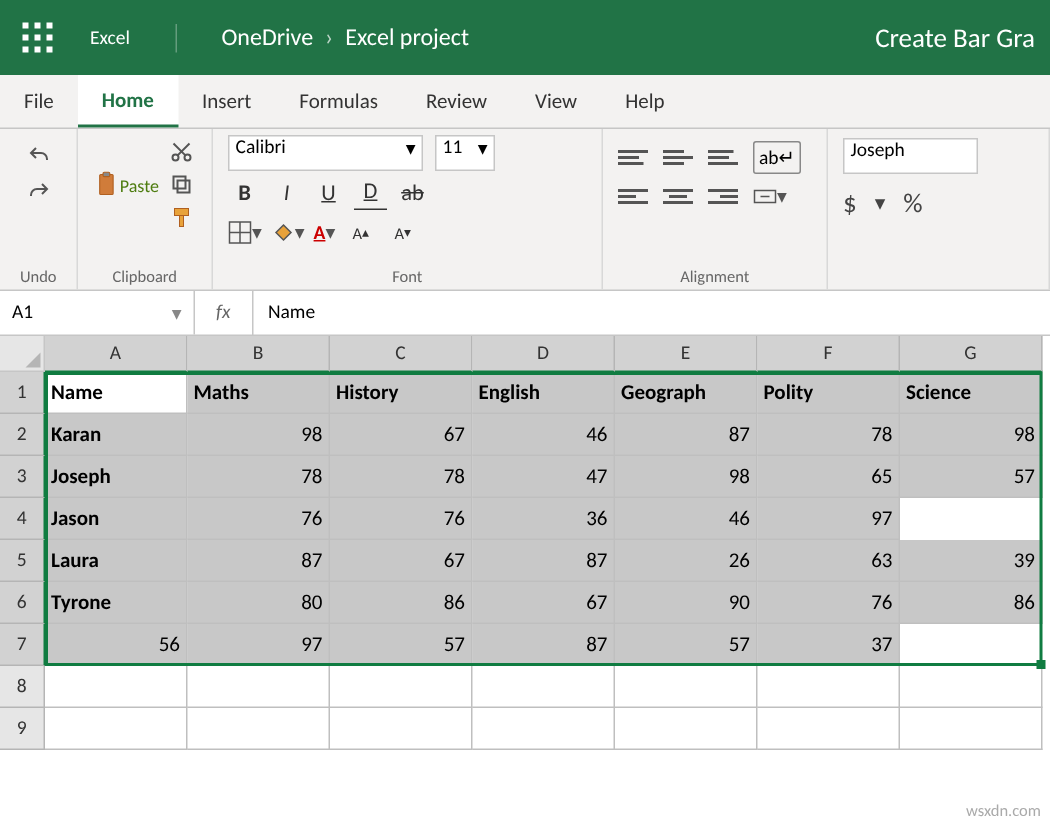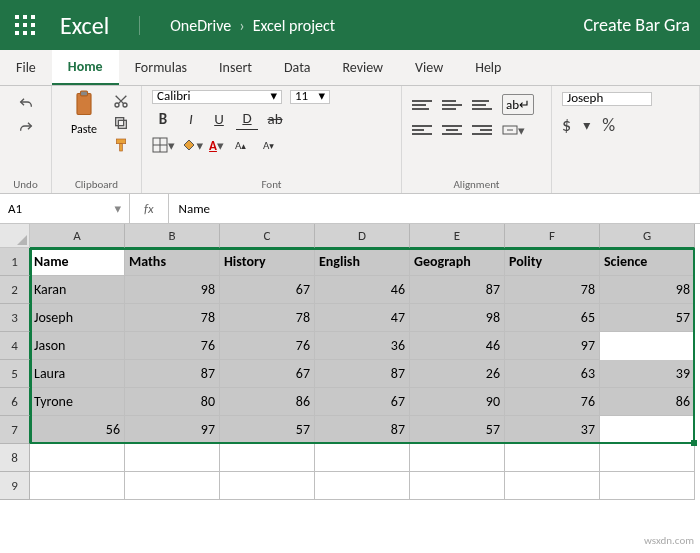--- a/index.html
+++ b/index.html
@@ -3,41 +3,41 @@
 <meta charset="utf-8">
 <style>
 * { box-sizing: border-box; margin: 0; padding: 0; font-family: "Segoe UI", Calibri, sans-serif; }
 body { width: 700px; height: 553px; overflow: hidden; background: #fff; font-size: 13px; }
 
 
 .titlebar { background: #217346; height: 50px; display: flex; align-items: center; color: #fff; }
 .waffle { width: 50px; height: 50px; display:flex; align-items:center; justify-content:center;}
 .waffle-grid { width: 20px; height: 20px; display:grid; grid-template-columns:repeat(3,4px); grid-template-rows:repeat(3,4px); gap:4px;}
 .waffle-grid span { background:#fff; width:4px; height:4px;}
-.app-name { font-size:24px; padding:0 30px 0 10px;}
+.app-name { font-size:13px; padding:0 30px 0 10px;}
 .breadcrumbs { font-size:16px; display:flex; align-items:flex-start; gap:8px; padding-left:30px; border-left:1px solid rgba(255,255,255,0.3);}
 .chev { opacity:0.7;}
 .doc-title { margin-left:auto; font-size:18px; padding:0 10px;}
 
 
 .tabs { display:flex; height:36px; border-bottom:1px solid #c6c6c6; background:#f3f2f1;}
 .tab { padding:0 16px; display:flex; align-items:center; font-size:14px; color:#333; cursor:pointer;}
 .tab.active { background:#fff; color:#217346; font-weight:600; border-bottom:2px solid #217346;}
 
 
 .ribbon { height:108px; background:#f3f2f1; display:flex; border-bottom:1px solid #c6c6c6;}
 .group { border-right:1px solid #d8d8d8; padding:4px 10px 18px 10px; position:relative; display:flex; flex-direction:column;}
 .group-label { position:absolute; bottom:2px; left:0; right:0; text-align:center; font-size:11px; color:#666;}
 .group-body { flex:1; display:flex; align-items:flex-start; gap:6px; }
 .icon-btn { color:#555; display:inline-flex; align-items:center; justify-content:center; cursor:pointer;}
-.big-btn { display:flex; flex-direction:column; align-items:center; justify-content:flex-start; width:44px; height:70px; font-size:12px; color:#000000;}
+.big-btn { display:flex; flex-direction:row; align-items:center; justify-content:center; width:44px; height:70px; font-size:12px; color:#4d7c0f;}
 .big-btn svg { width:28px; height:28px; margin-bottom:4px;}
 .small-stack { display:flex; flex-direction:column; gap:4px; justify-content:flex-start; padding-top:2px;}
 .small-stack .icon-btn { width:18px; height:18px;}
-.select { background:#fff; border:1px solid #c6c6c6; height:14px; font-size:13px; padding:0 4px; display:flex; align-items:flex-end;}
+.select { background:#fff; border:1px solid #c6c6c6; height:24px; font-size:13px; padding:0 4px; display:flex; align-items:flex-start;}
 .font-name { width:130px;}
 .font-size { width:40px; margin-left:2px;}
 .row { display:flex; align-items:center; gap:6px;}
 .fmt-btn { width:22px; height:22px; display:inline-flex; align-items:center; justify-content:center; color:#333; font-family:Calibri, sans-serif; font-size:15px;}
 .under { text-decoration:underline;}
 .dunder { text-decoration:underline; border-bottom:1px solid #333; line-height:0.9;}
 .strike { text-decoration:line-through;}
 .small-svg { width:16px; height:16px;}
 .align-cell { width:20px; height:18px; display:flex; flex-direction:column; gap:2px; justify-content:center;}
 .align-cell span { height:2px; background:#555;}
@@ -57,21 +57,21 @@
 .col-headers { display:flex;}
 .col-h { width:95px; height:24px; background:#d2d2d2; border-right:1px solid #b5b5b5; border-bottom:1px solid #107c41; color:#333; font-size:13px; display:flex; align-items:center; justify-content:center;}
 .rows-wrap { display:flex; flex-direction:column;}
 .row-line { display:flex;}
 .row-h { width:30px; height:28px; background:#d2d2d2; border-right:1px solid #107c41; border-bottom:1px solid #b5b5b5; display:flex; align-items:center; justify-content:center; font-size:13px; color:#333;}
 .row-h.plain { background:#e6e6e6; border-right:1px solid #b5b5b5;}
 .cell { width:95px; height:28px; border-right:1px solid #bfbfbf; border-bottom:1px solid #bfbfbf; padding:0 4px; font-size:14px; display:flex; align-items:center; font-family:Calibri, sans-serif;}
 .cell.sel { background:#c8c8c8;}
 .cell.head { font-weight:bold; justify-content:flex-start;}
 .cell.num { justify-content:flex-end;}
-.cell.name { font-weight:normal; justify-content:flex-start;}
+.cell.name { font-weight:bold; justify-content:flex-start;}
 .cell.active { background:#fff !important;}
 .selection-box { position:absolute; border:2px solid #107c41; pointer-events:none;}
 .sel-handle { position:absolute; width:6px; height:6px; background:#107c41; right:-4px; bottom:-4px;}
 .grid-area { position:relative;}
 .watermark { position:absolute; right:6px; bottom:6px; font-size:11px; color:#aaa;}
 </style>
 </head>
 <body>
 
 <div class="titlebar">
@@ -93,23 +93,22 @@
     <span>OneDrive</span>
     <span class="chev">›</span>
     <span>Excel project</span>
   </div>
   <div class="doc-title">Create Bar Gra</div>
 </div>
 
 <div class="tabs">
   <div class="tab">File</div>
   <div class="tab active">Home</div>
+  <div class="tab">Insert</div>
   <div class="tab">Formulas</div>
-  <div class="tab">Insert</div>
-  <div class="tab">Data</div>
   <div class="tab">Review</div>
   <div class="tab">View</div>
   <div class="tab">Help</div>
 </div>
 
 <div class="ribbon">
 
   <div class="group" style="width:52px;">
     <div class="group-body" style="flex-direction:column; align-items:center; gap:8px; padding-top:6px;">
       <span class="icon-btn">

